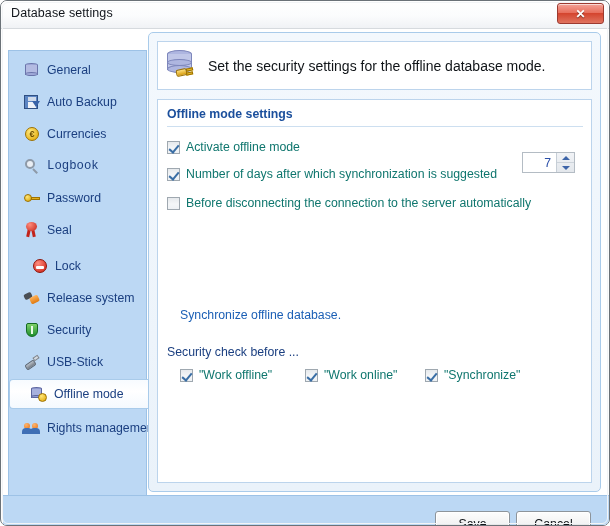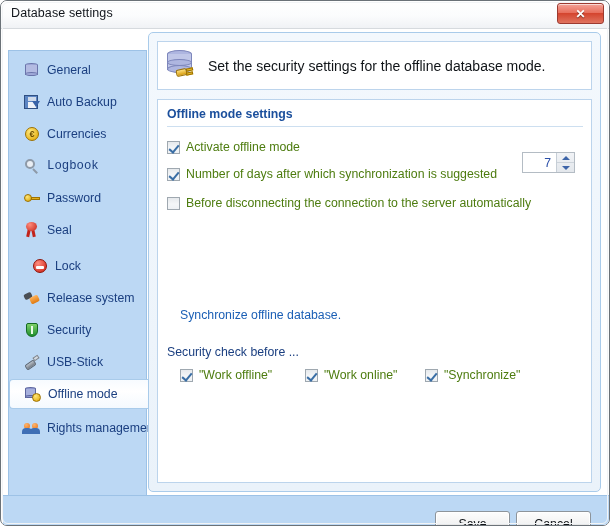--- a/index.html
+++ b/index.html
@@ -105,20 +105,21 @@
     white-space: nowrap;
   }
   .nav-item.selected {
     background: linear-gradient(to bottom, #f7fbff 0%, #ffffff 40%, #f4f9fe 100%);
     border-top: 1px solid #a9cbea;
     border-bottom: 1px solid #a9cbea;
     border-left: 1px solid #a9cbea;
     border-top-left-radius: 4px;
     border-bottom-left-radius: 4px;
     width: 141px;
+    padding-left: 6px;
   }
   .nav-item.selected .nav-label { color: #1b3f80; }
 
   
   #content-panel {
     position: absolute; left: 146px; top: 3px;
     width: 453px; height: 460px;
     background: linear-gradient(to bottom, #f3f8fd 0%, #eaf2fa 100%);
     border: 1px solid #a9cbea;
     border-radius: 5px;
@@ -187,21 +188,21 @@
     content: "";
     position: absolute;
     left: 3px; top: 1px;
     width: 4px; height: 8px;
     border: solid #3a6ea5;
     border-width: 0 2px 2px 0;
     transform: rotate(40deg);
   }
   .row-label {
     font-size: 12.3px;
-    color: #4d7c0f;
+    color: #0f766e;
     white-space: nowrap;
   }
 
   
   #spinner {
     position: absolute;
     left: 364px; top: 52px;
     width: 53px; height: 21px;
     background: #ffffff;
     border: 1px solid #b4bcc4;

